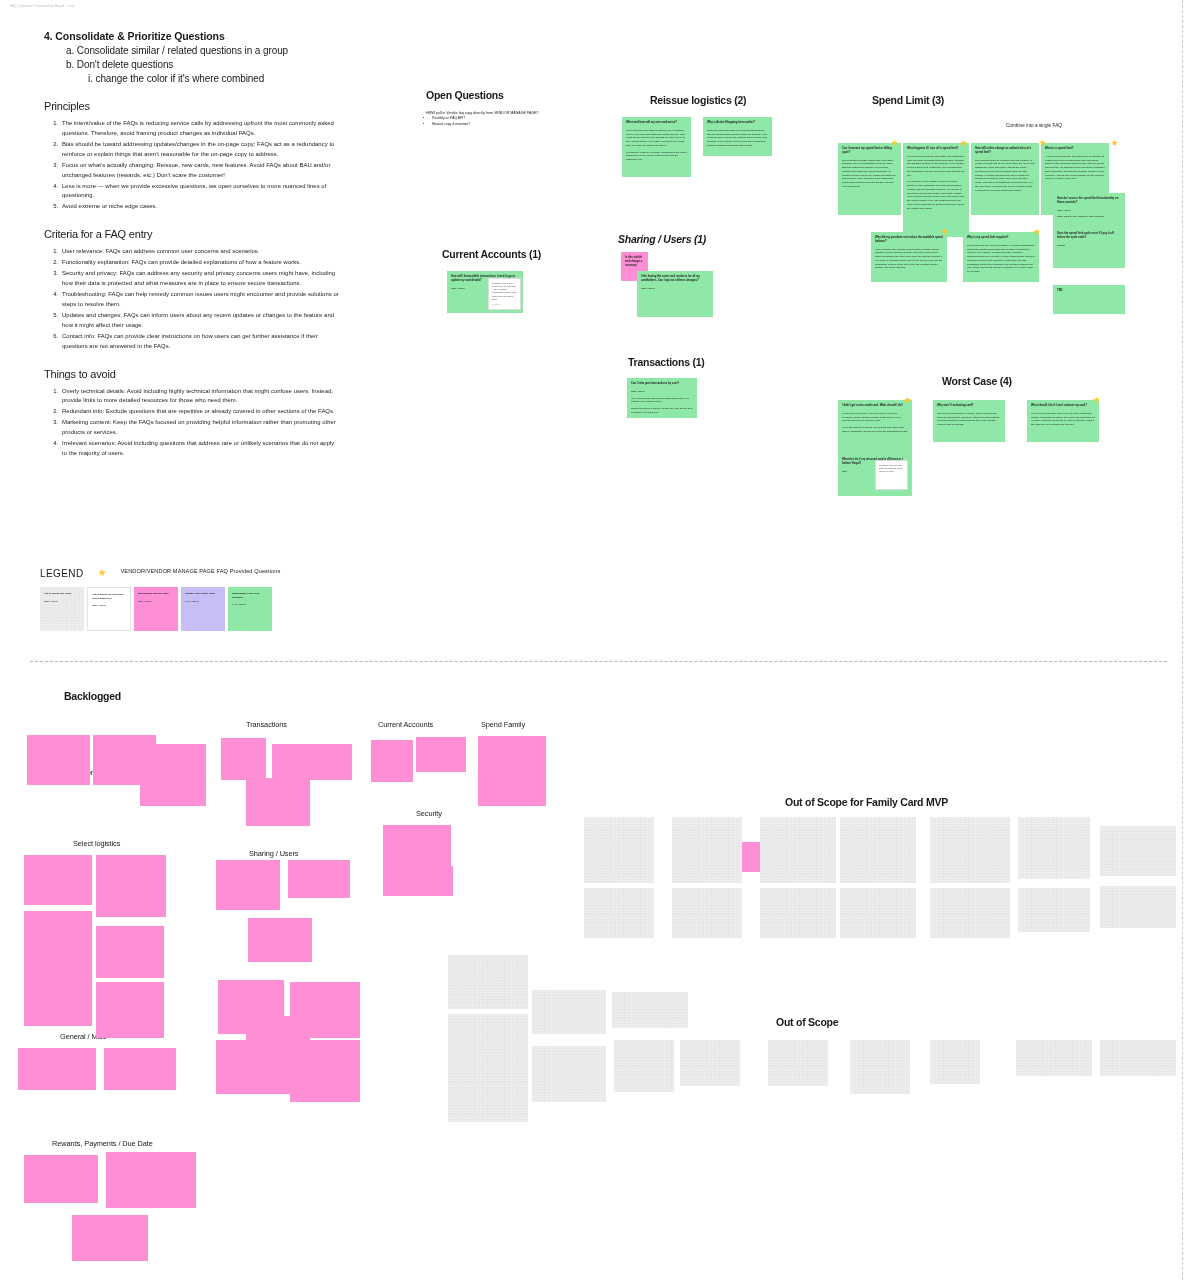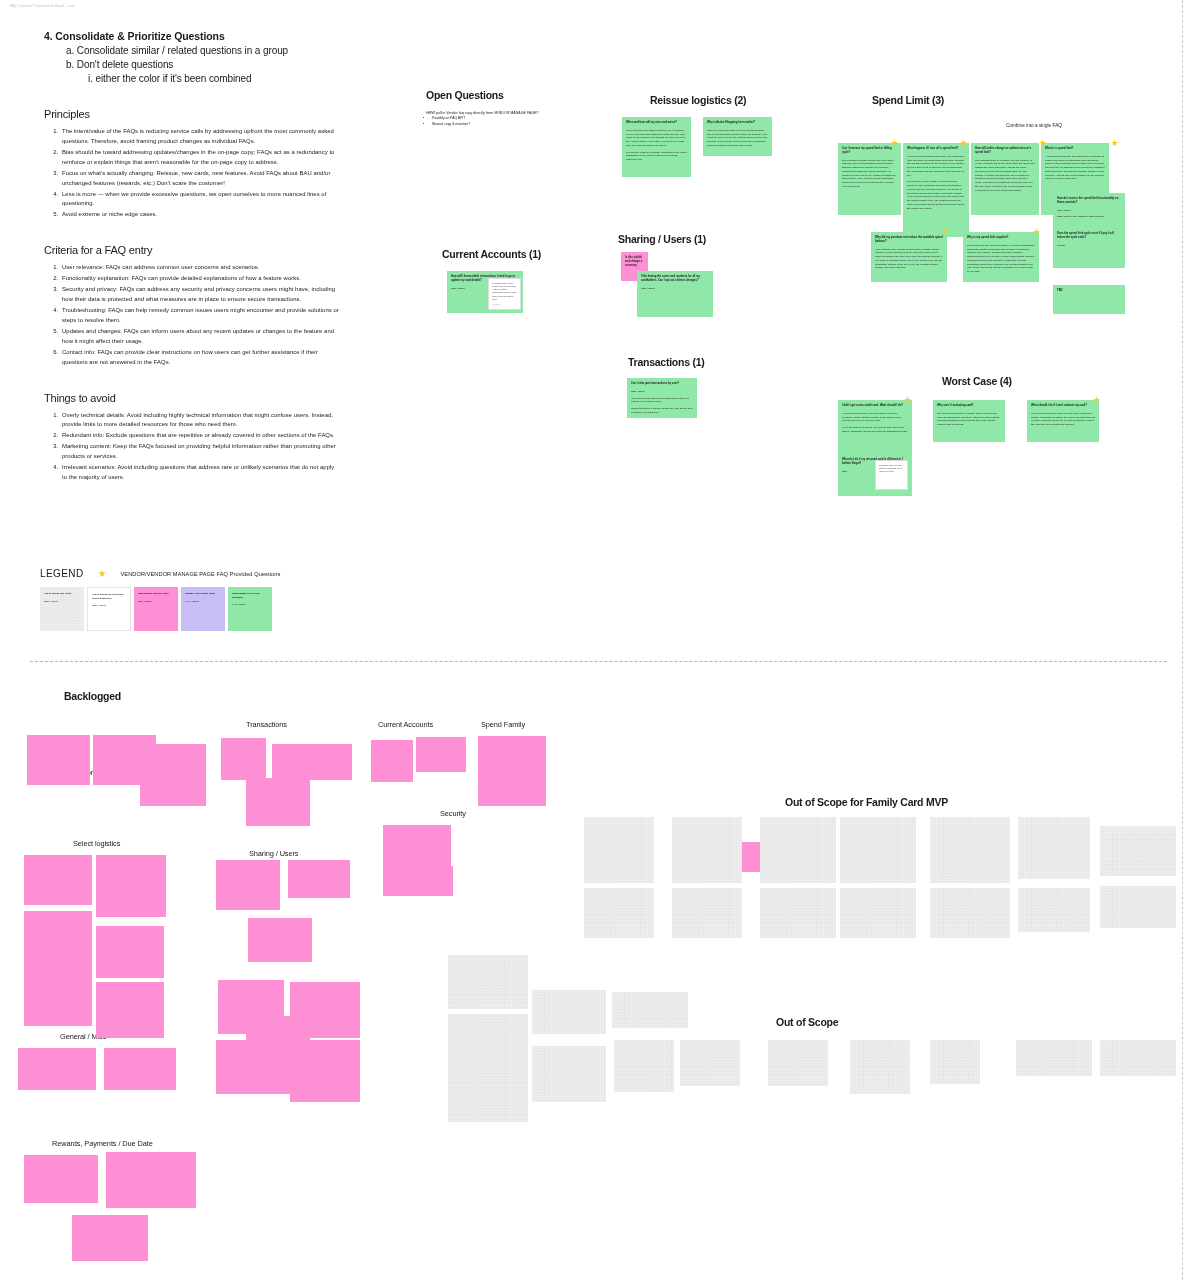--- a/index.html
+++ b/index.html
@@ -28,31 +28,31 @@
 
   
   .doc { position:absolute; left:44px; top:30px; width:296px; }
   .doc h1 {
     font-size:10.5px; font-weight:700; letter-spacing:-.1px; margin-bottom:3px;
   }
   .doc .lvl-a { font-size:10px; margin-left:22px; margin-top:3px; letter-spacing:-.1px;}
   .doc .lvl-b { font-size:10px; margin-left:22px; margin-top:3px; letter-spacing:-.1px;}
   .doc .lvl-i { font-size:10px; margin-left:44px; margin-top:3px; letter-spacing:-.1px;}
   .doc h2 {
-    font-size:11px; font-weight:400; letter-spacing:-.2px; margin-top:24px; margin-bottom:7px;
+    font-size:11px; font-weight:400; letter-spacing:-.2px; margin-top:16px; margin-bottom:7px;
   }
   .doc ol { margin-left:16px; }
   .doc ol li {
     font-size:5.9px; line-height:1.68; margin-bottom:1px; padding-left:2px;
     letter-spacing:.05px;
   }
 
   
   .legend { position:absolute; left:40px; top:568px; width:330px; }
-  .legend-row { display:flex; align-items:center; gap:14px; }
+  .legend-row { display:flex; gap:14px; }
   .legend-title { font-size:10px; font-weight:400; letter-spacing:.4px; }
   .legend-star { color:#FFC629; font-size:10px; line-height:1; }
   .legend-note { font-size:5.6px; letter-spacing:.1px; }
   .legend-cards { display:flex; gap:3px; margin-top:8px; }
   .lcard {
     width:44px; height:44px; padding:5px 4px; font-size:2.5px; line-height:1.45;
     overflow:hidden;
   }
   .lcard b { font-weight:700; display:block; margin-bottom:4px; }
 
@@ -116,21 +116,21 @@
 <div class="canvas">
 
   <div class="board-label">FAQ Question Prioritization Board – faq</div>
   <div class="frame-right"></div>
   <div class="frame-div"></div>
 
   <div class="doc">
     <h1>4. Consolidate &amp; Prioritize Questions</h1>
     <div class="lvl-a">a. Consolidate similar / related questions in a group</div>
     <div class="lvl-b">b. Don't delete questions</div>
-    <div class="lvl-i">i. either the color if it's been combined</div>
+    <div class="lvl-i">i. change the color if it's where combined</div>
 
     <h2>Principles</h2>
     <ol>
       <li>The intent/value of the FAQs is reducing service calls by addressing upfront the most commonly asked questions. Therefore, avoid framing product changes as individual FAQs.</li>
       <li>Bias should be toward addressing updates/changes in the on-page copy; FAQs act as a redundancy to reinforce or explain things that aren't reasonable for the on-page copy to address.</li>
       <li>Focus on what's actually changing: Reissue, new cards, new features. Avoid FAQs about BAU and/or unchanged features (rewards, etc.) Don't scare the customer!</li>
       <li>Less is more — when we provide excessive questions, we open ourselves to more nuanced lines of questioning.</li>
       <li>Avoid extreme or niche edge cases.</li>
     </ol>
 
@@ -259,21 +259,21 @@
   <div class="h-big" style="left:442px; top:248px;">Current Accounts (1)</div>
   <div class="note c-green" style="left:447px; top:271px; width:76px; height:42px;">
     <span class="q">How will I know which transactions I need to go to update my card details?</span>
     <span class="a">TBD Answer</span>
     <div class="inner-card" style="left:41px; top:7px; width:33px; height:32px;">
       <span>Reminder: This is a list benefits that relevant card – $50 off at BTS. Membership engine terms take to pay new largest video.</span>
       <span class="ic-foot">View more</span>
     </div>
   </div>
 
-  <div class="h-big" style="left:618px; top:233px;">Sharing / Users (1)</div>
+  <div class="h-big" style="left:618px; top:233px;font-style:italic;">Sharing / Users (1)</div>
   <div class="note c-pink" style="left:621px; top:252px; width:27px; height:29px;">
     <span class="q">Is this visible and change a summary</span>
   </div>
   <div class="note c-green" style="left:637px; top:271px; width:76px; height:46px;">
     <span class="q">I like having the same card numbers for all my cardholders. Can I opt out of these changes?</span>
     <span class="a">TBD Answer</span>
   </div>
 
   <div class="h-big" style="left:628px; top:356px;">Transactions (1)</div>
   <div class="note c-green" style="left:627px; top:378px; width:70px; height:40px;">
@@ -310,21 +310,21 @@
   </div>
 
   <div class="backlog-title">Backlogged</div>
 
   <div class="h-mid" style="left:80px; top:720px;margin-top:48px;">Worst Case</div>
   <div class="h-mid" style="left:246px; top:720px;">Transactions</div>
   <div class="h-mid" style="left:378px; top:720px;">Current Accounts</div>
   <div class="h-mid" style="left:481px; top:720px;">Spend Family</div>
   <div class="h-mid" style="left:73px; top:839px;">Select logistics</div>
   <div class="h-mid" style="left:249px; top:849px;">Sharing / Users</div>
-  <div class="h-mid" style="left:400px; top:809px;padding-left:40px;">Security</div>
+  <div class="h-mid" style="left:376px; top:809px;padding-left:40px;">Security</div>
   <div class="h-mid" style="left:60px; top:1032px;">General / Misc</div>
   <div class="h-mid" style="left:52px; top:1139px;">Rewards, Payments / Due Date</div>
 
   <div class="h-big" style="left:785px; top:796px;">Out of Scope for Family Card MVP</div>
   <div class="h-big" style="left:776px; top:1016px;">Out of Scope</div>
 
   <div id="pink-field">
       <div class="note c-pink" style="left: 27px; top: 735px; width: 63px; height: 50px;"></div>
       <div class="note c-pink" style="left: 93px; top: 735px; width: 63px; height: 50px;"></div>
       <div class="note c-pink" style="left: 140px; top: 744px; width: 66px; height: 62px;"></div>

